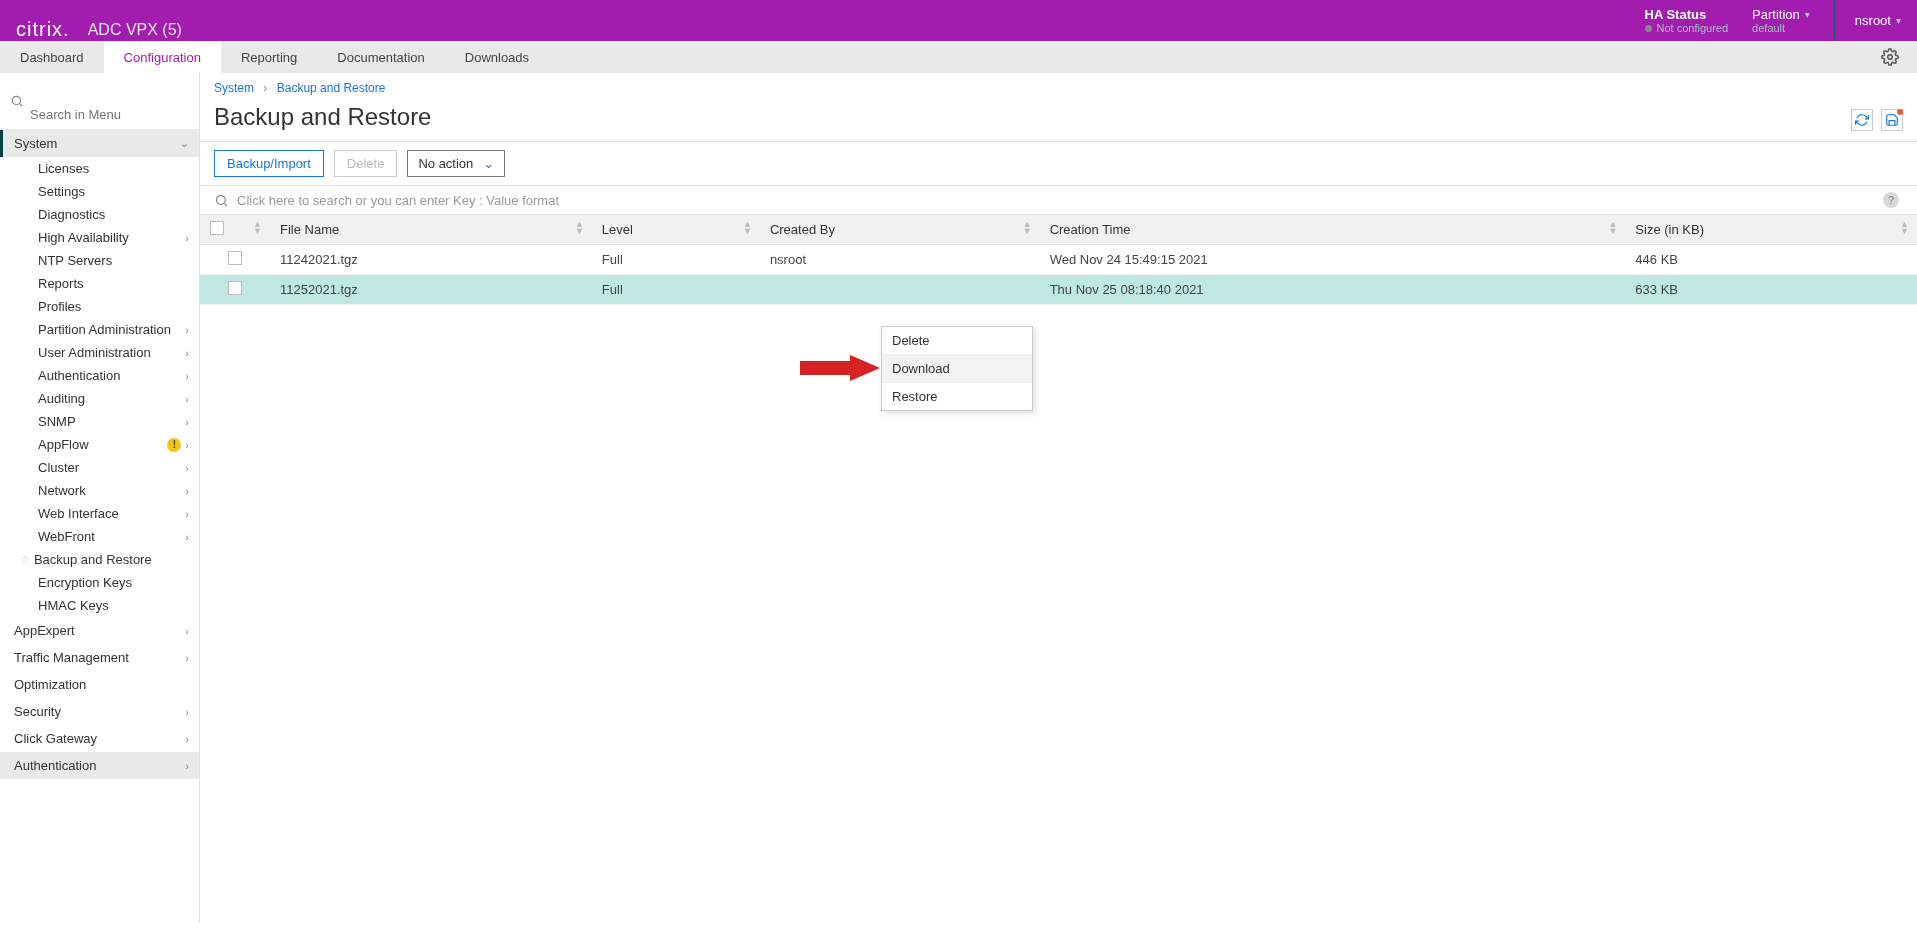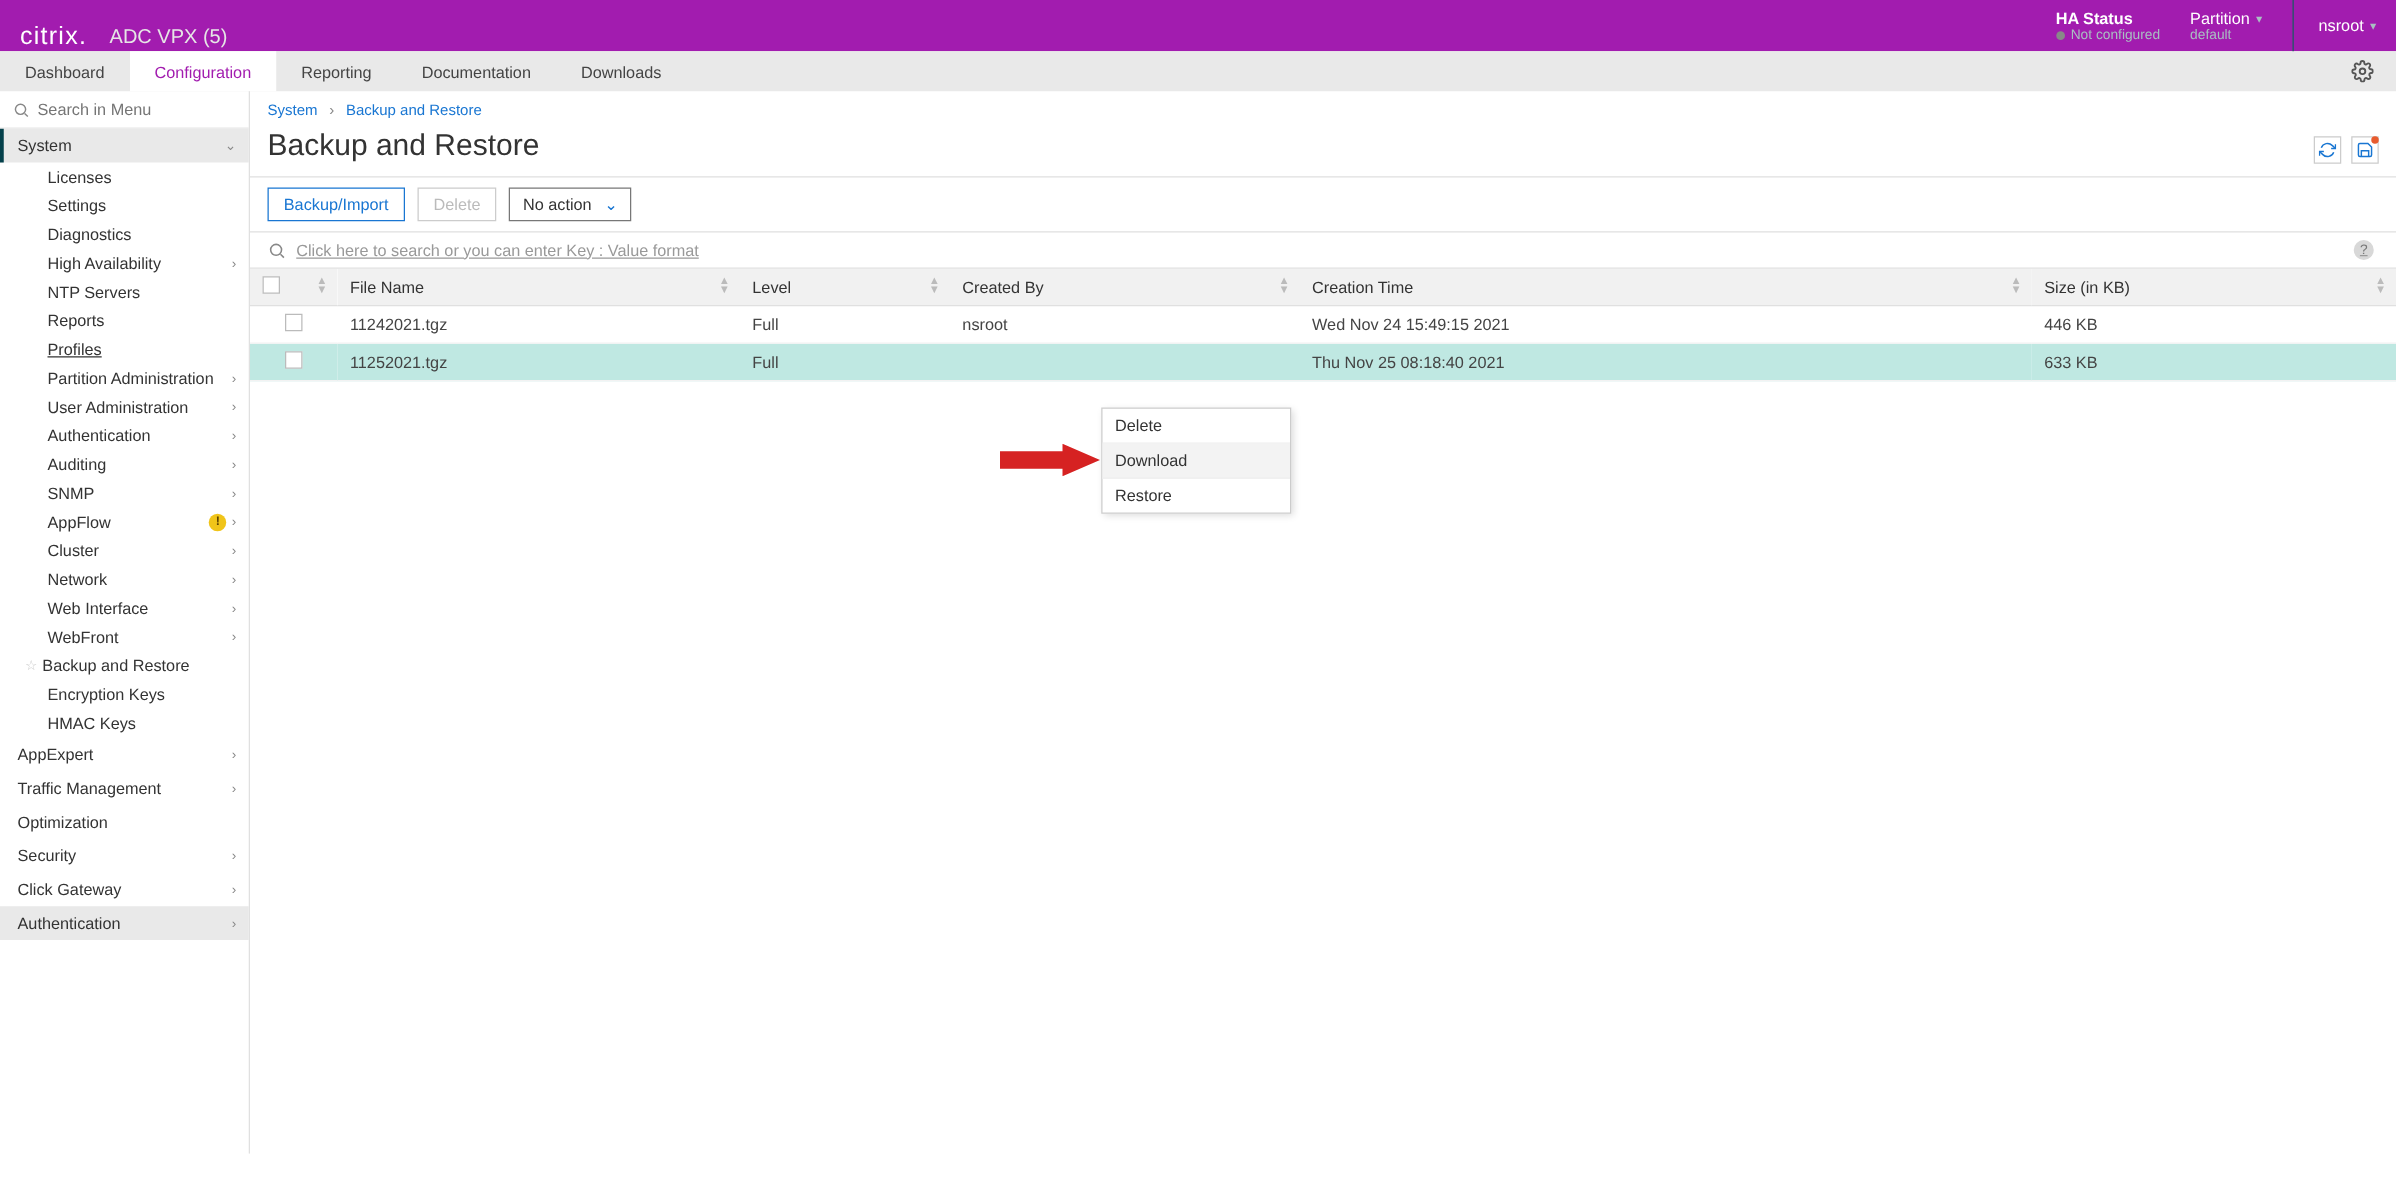--- a/index.html
+++ b/index.html
@@ -24,21 +24,21 @@
 .navtabs-left { display:flex; }
 .navtab { padding:0 20px; display:flex; align-items:center; color:#444; cursor:pointer; font-size:13px; }
 .navtab.active { background:#fff; color:#a21caf; }
 .navtabs-right { display:flex; align-items:center; padding-right:18px; }
 .gear { color:#444; }
 
 
 .main { display:flex; }
 .sidebar { width:200px; border-right:1px solid #e0e0e0; min-height:850px; }
 .search-row { display:flex; align-items:center; padding:7px 10px; border-bottom:1px solid #e6e6e6; color:#999; gap:6px; }
-.search-row input { border:none; outline:none; font-size:13px; color:#6d28d9; width:150px; }
+.search-row input { border:none; outline:none; font-size:13px; color:#6d28d9; width:150px;margin-top:27px; }
 .menu-item { display:flex; align-items:center; justify-content:space-between; padding:6px 10px 6px 14px; cursor:pointer; color:#333; }
 .menu-item.section { background:#e9e9e9; border-left:3px solid #05414b; font-weight:normal; padding-left:11px; }
 .menu-sub { padding-left:38px; padding-top:4px; padding-bottom:4px; display:flex; align-items:center; justify-content:space-between; padding-right:10px; cursor:pointer; color:#333; font-size:13px; }
 .menu-sub .star { color:#ccc; margin-left:-18px; margin-right:4px; font-size:11px;}
 .menu-arrow { color:#888; font-size:11px; }
 .badge-alert { width:14px; height:14px; border-radius:50%; background:#f0c419; color:#5a4200; font-size:10px; display:inline-flex; align-items:center; justify-content:center; margin-right:4px; font-weight:bold;}
 .menu-item.l1 { padding-left:14px; }
 .menu-item.l1.hl { background:#e9e9e9; }
 
 
@@ -47,21 +47,21 @@
 .breadcrumb a { color:#1976d2; text-decoration:none; }
 .breadcrumb .sep { color:#888; margin:0 6px; }
 .page-title { font-size:24px; color:#333; padding:4px 14px 10px; }
 .toolbar-row { border-top:1px solid #e0e0e0; border-bottom:1px solid #e0e0e0; padding:8px 14px; display:flex; align-items:center; justify-content:space-between; }
 .toolbar-left { display:flex; gap:10px; align-items:center;border-radius:12px; }
 .btn { border:1px solid #1976d2; color:#1976d2; background:#fff; padding:5px 12px; font-size:13px; cursor:pointer; }
 .btn.disabled { border-color:#ccc; color:#bbb; cursor:default; }
 .btn.dropdown { color:#333; border-color:#777; display:flex; align-items:center; gap:10px; padding:5px 10px;}
 .icon-btn { width:22px; height:22px; border:1px solid #ccc; display:flex; align-items:center; justify-content:center; color:#555; cursor:pointer; font-size:13px;}
 
-.search-bar { padding:6px 14px; border-bottom:1px solid #e0e0e0; display:flex; align-items:center; gap:8px; color:#999; justify-content:space-between;text-decoration:underline;}
+.search-bar { padding:6px 14px; border-bottom:1px solid #e0e0e0; display:flex; align-items:center; gap:8px; color:#999; justify-content:space-between;}
 .search-bar-left { display:flex; align-items:center; gap:8px; }
 .help-circle { width:16px; height:16px; border-radius:50%; background:#d8d8d8; color:#777; font-size:11px; display:flex; align-items:center; justify-content:center; margin-right:4px;}
 
 
 .tbl { width:100%; border-collapse:collapse; }
 .tbl th { background:#f1f1f1; text-align:left; font-weight:normal; color:#333; padding:6px 10px; border-bottom:1px solid #e0e0e0; position:relative; }
 .tbl td { padding:6px 10px; border-bottom:1px solid #f2f2f2; color:#444; }
 .sort-ind { position:absolute; right:8px; top:6px; color:#bbb; font-size:9px; line-height:7px; }
 .chk { width:14px; height:14px; border:1px solid #bbb; background:#fff; display:inline-block; }
 tr.selected td { background:#bfe8e2; }
@@ -175,21 +175,21 @@
           </span>
           <span style="display:flex;align-items:center;"></span>
         </div>
         <div class="menu-sub">
           <span style="display:flex;align-items:center;">
             <span>Reports</span>
           </span>
           <span style="display:flex;align-items:center;"></span>
         </div>
         <div class="menu-sub">
-          <span style="display:flex;align-items:center;text-decoration:underline;">
+          <span style="display:flex;align-items:center;">
             <span>Profiles</span>
           </span>
           <span style="display:flex;align-items:center;"></span>
         </div>
         <div class="menu-sub">
           <span style="display:flex;align-items:center;">
             <span>Partition Administration</span>
           </span>
           <span style="display:flex;align-items:center;">
             <span class="menu-arrow">›</span>

